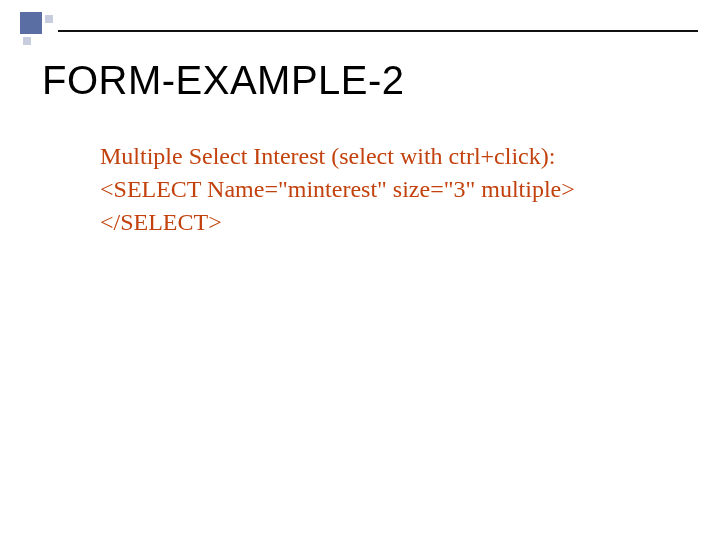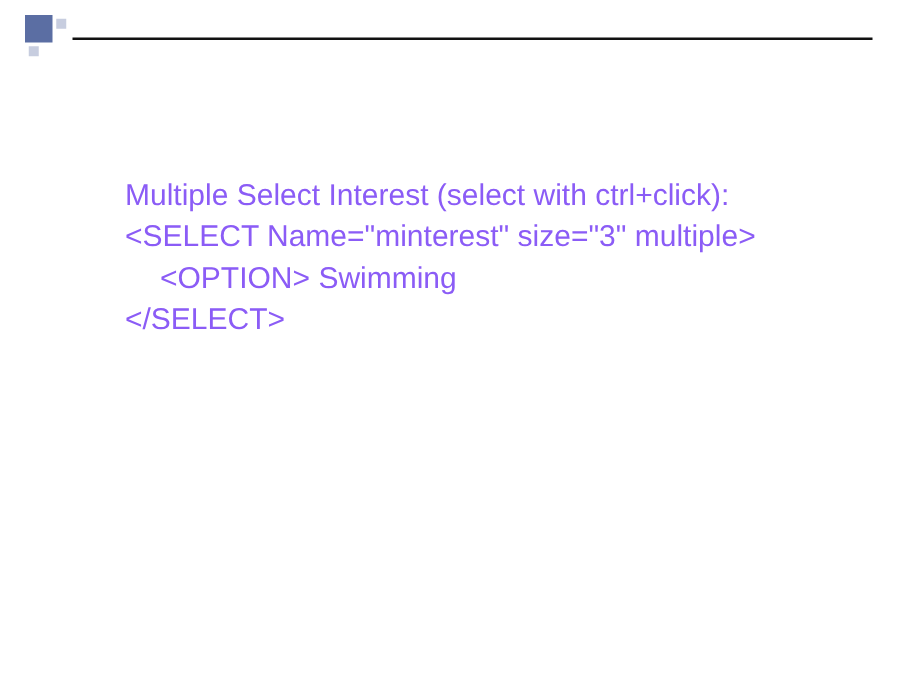--- a/index.html
+++ b/index.html
@@ -64,40 +64,41 @@
     color: #000;
     letter-spacing: 0.5px;
   }
   .body {
     position: absolute;
     top: 140px;
     left: 100px;
     right: 40px;
     font-size: 24px;
     line-height: 1.38;
-    color: #8b5cf6;
+    color: #c2410c;
+    font-family: Liberation Serif, serif;
   }
   .indent {
     padding-left: 28px;
   }
 </style>
 </head>
 <body>
 
 <div class="slide">
 
   <div class="corner-deco">
     <div class="big-sq"></div>
     <div class="sm-sq-1"></div>
     <div class="sm-sq-2"></div>
   </div>
 
   <div class="top-rule"></div>
 
+  <div class="title">FORM-EXAMPLE-2</div>
 
   <div class="body">
     <div>Multiple Select Interest (select with ctrl+click):</div>
     <div>&lt;SELECT Name="minterest" size="3" multiple&gt;</div>
-    <div class="indent">&lt;OPTION&gt; Swimming</div>
     <div>&lt;/SELECT&gt;</div>
   </div>
 
 </div>
 
 </body></html>

